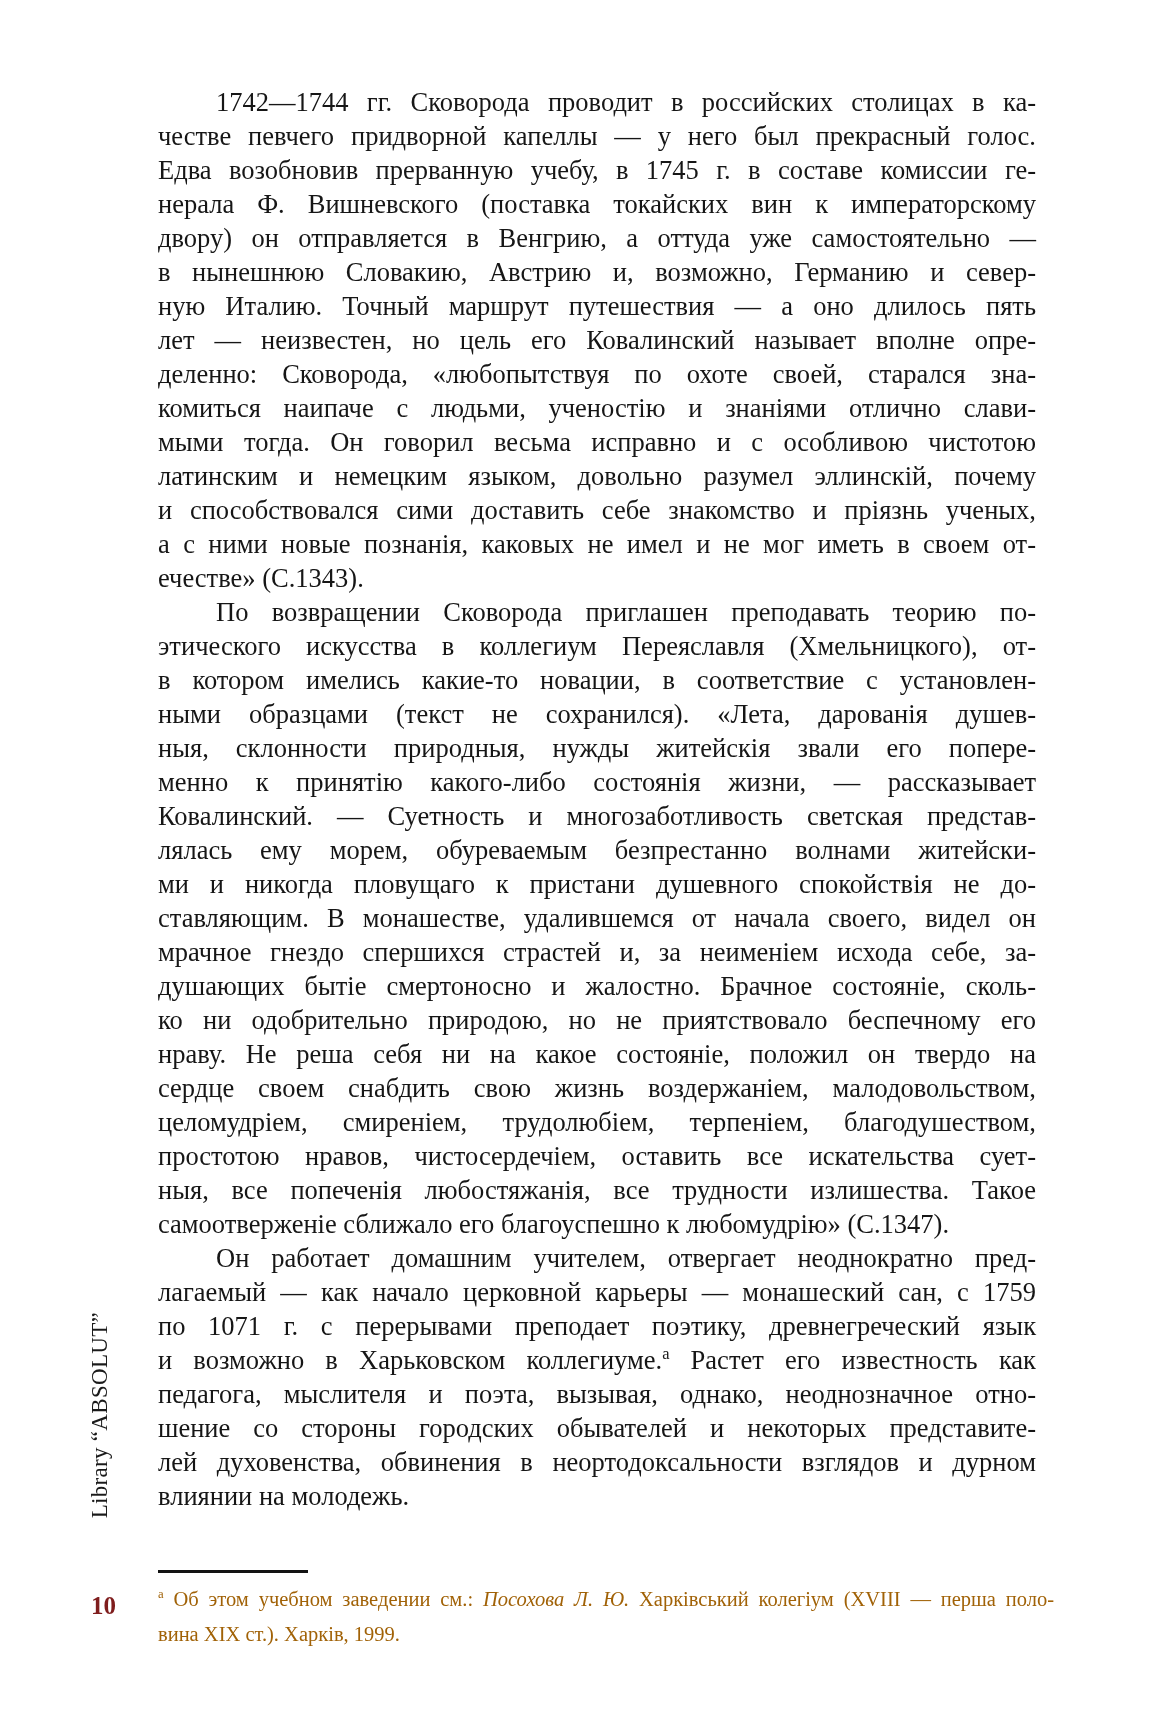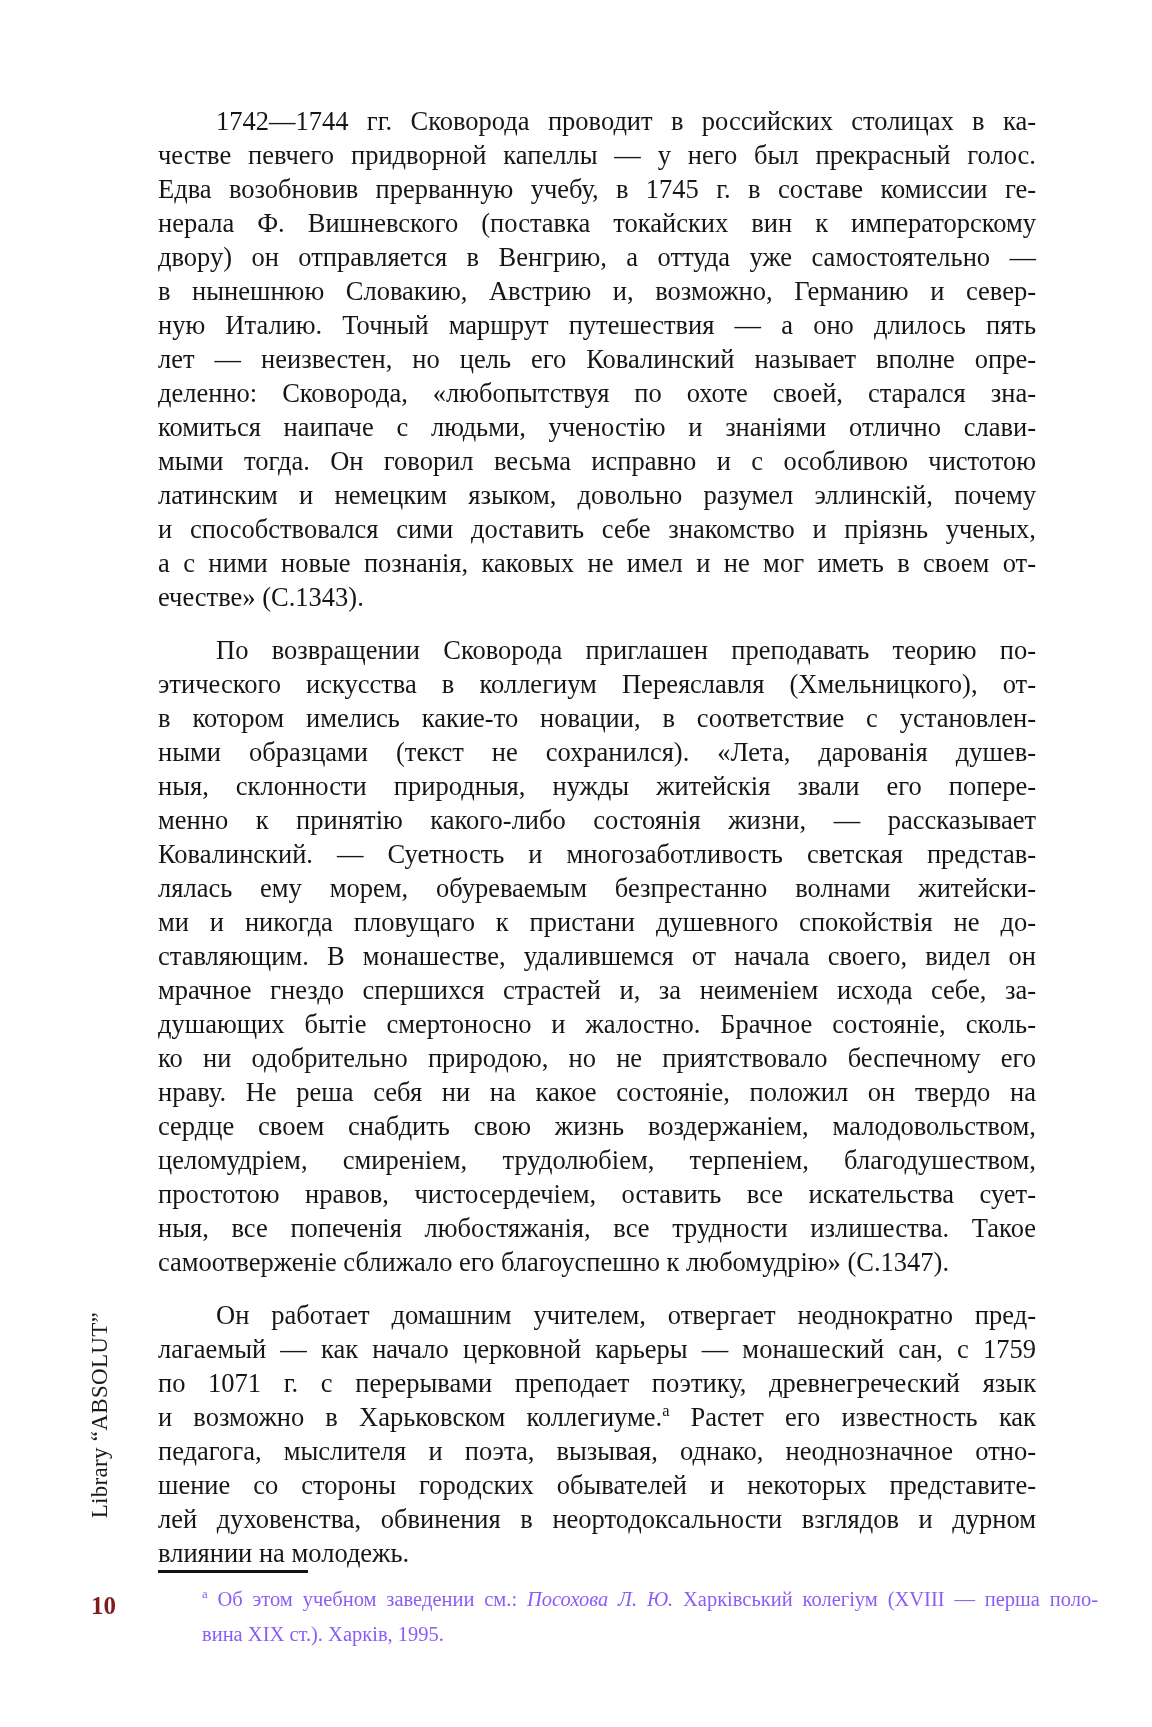--- a/index.html
+++ b/index.html
@@ -22,21 +22,21 @@
     line-height: 34px;
   }
   .paragraph { margin: 0; padding: 0; }
   .bodyline {
     text-align: justify;
     text-align-last: justify;
     white-space: normal;
     height: 34px;
     overflow: visible;
   }
-  .bodyline.indent { text-indent: 58px; margin-top: 19px; }
+  .bodyline.indent { text-indent: 58px; }
   .bodyline.lastline { text-align-last: left; }
   .sup {
     vertical-align: super;
     font-size: 0.62em;
     line-height: 0;
   }
   .italic { font-style: italic; }
   .vertical-label {
     position: absolute;
     left: 84px;
@@ -72,22 +72,21 @@
     height: 3px;
     background: #131313;
   }
   .footnote {
     position: absolute;
     left: 158px;
     top: 1582px;
     width: 896px;
     font-size: 20.5px;
     line-height: 35px;
-    color: #8b5cf6;
-    margin-left: 44px;
+    color: #a16207;
   }
   .fn-line {
     text-align: justify;
     text-align-last: justify;
   }
   .fn-line.lastline { text-align-last: left; }
 </style>
 </head>
 <body>
 
@@ -145,18 +144,18 @@
         <div class="bodyline">шение со стороны городских обывателей и некоторых представите-</div>
         <div class="bodyline">лей духовенства, обвинения в неортодоксальности взглядов и дурном</div>
         <div class="bodyline lastline">влиянии на молодежь.</div>
       </div>
     </div>
 
   <div class="footnote-rule"></div>
 
   <div class="footnote">
       <div class="fn-line"><span class="sup">а</span><span> Об этом учебном заведении см.: </span><span class="italic">Посохова Л. Ю.</span><span> Харківський колегіум (XVIII — перша поло-</span></div>
-      <div class="fn-line lastline">вина XIX ст.). Харків, 1995.</div>
+      <div class="fn-line lastline">вина XIX ст.). Харків, 1999.</div>
     </div>
 
   <div class="page-number">10</div>
 
 </div>
 
 </body></html>

